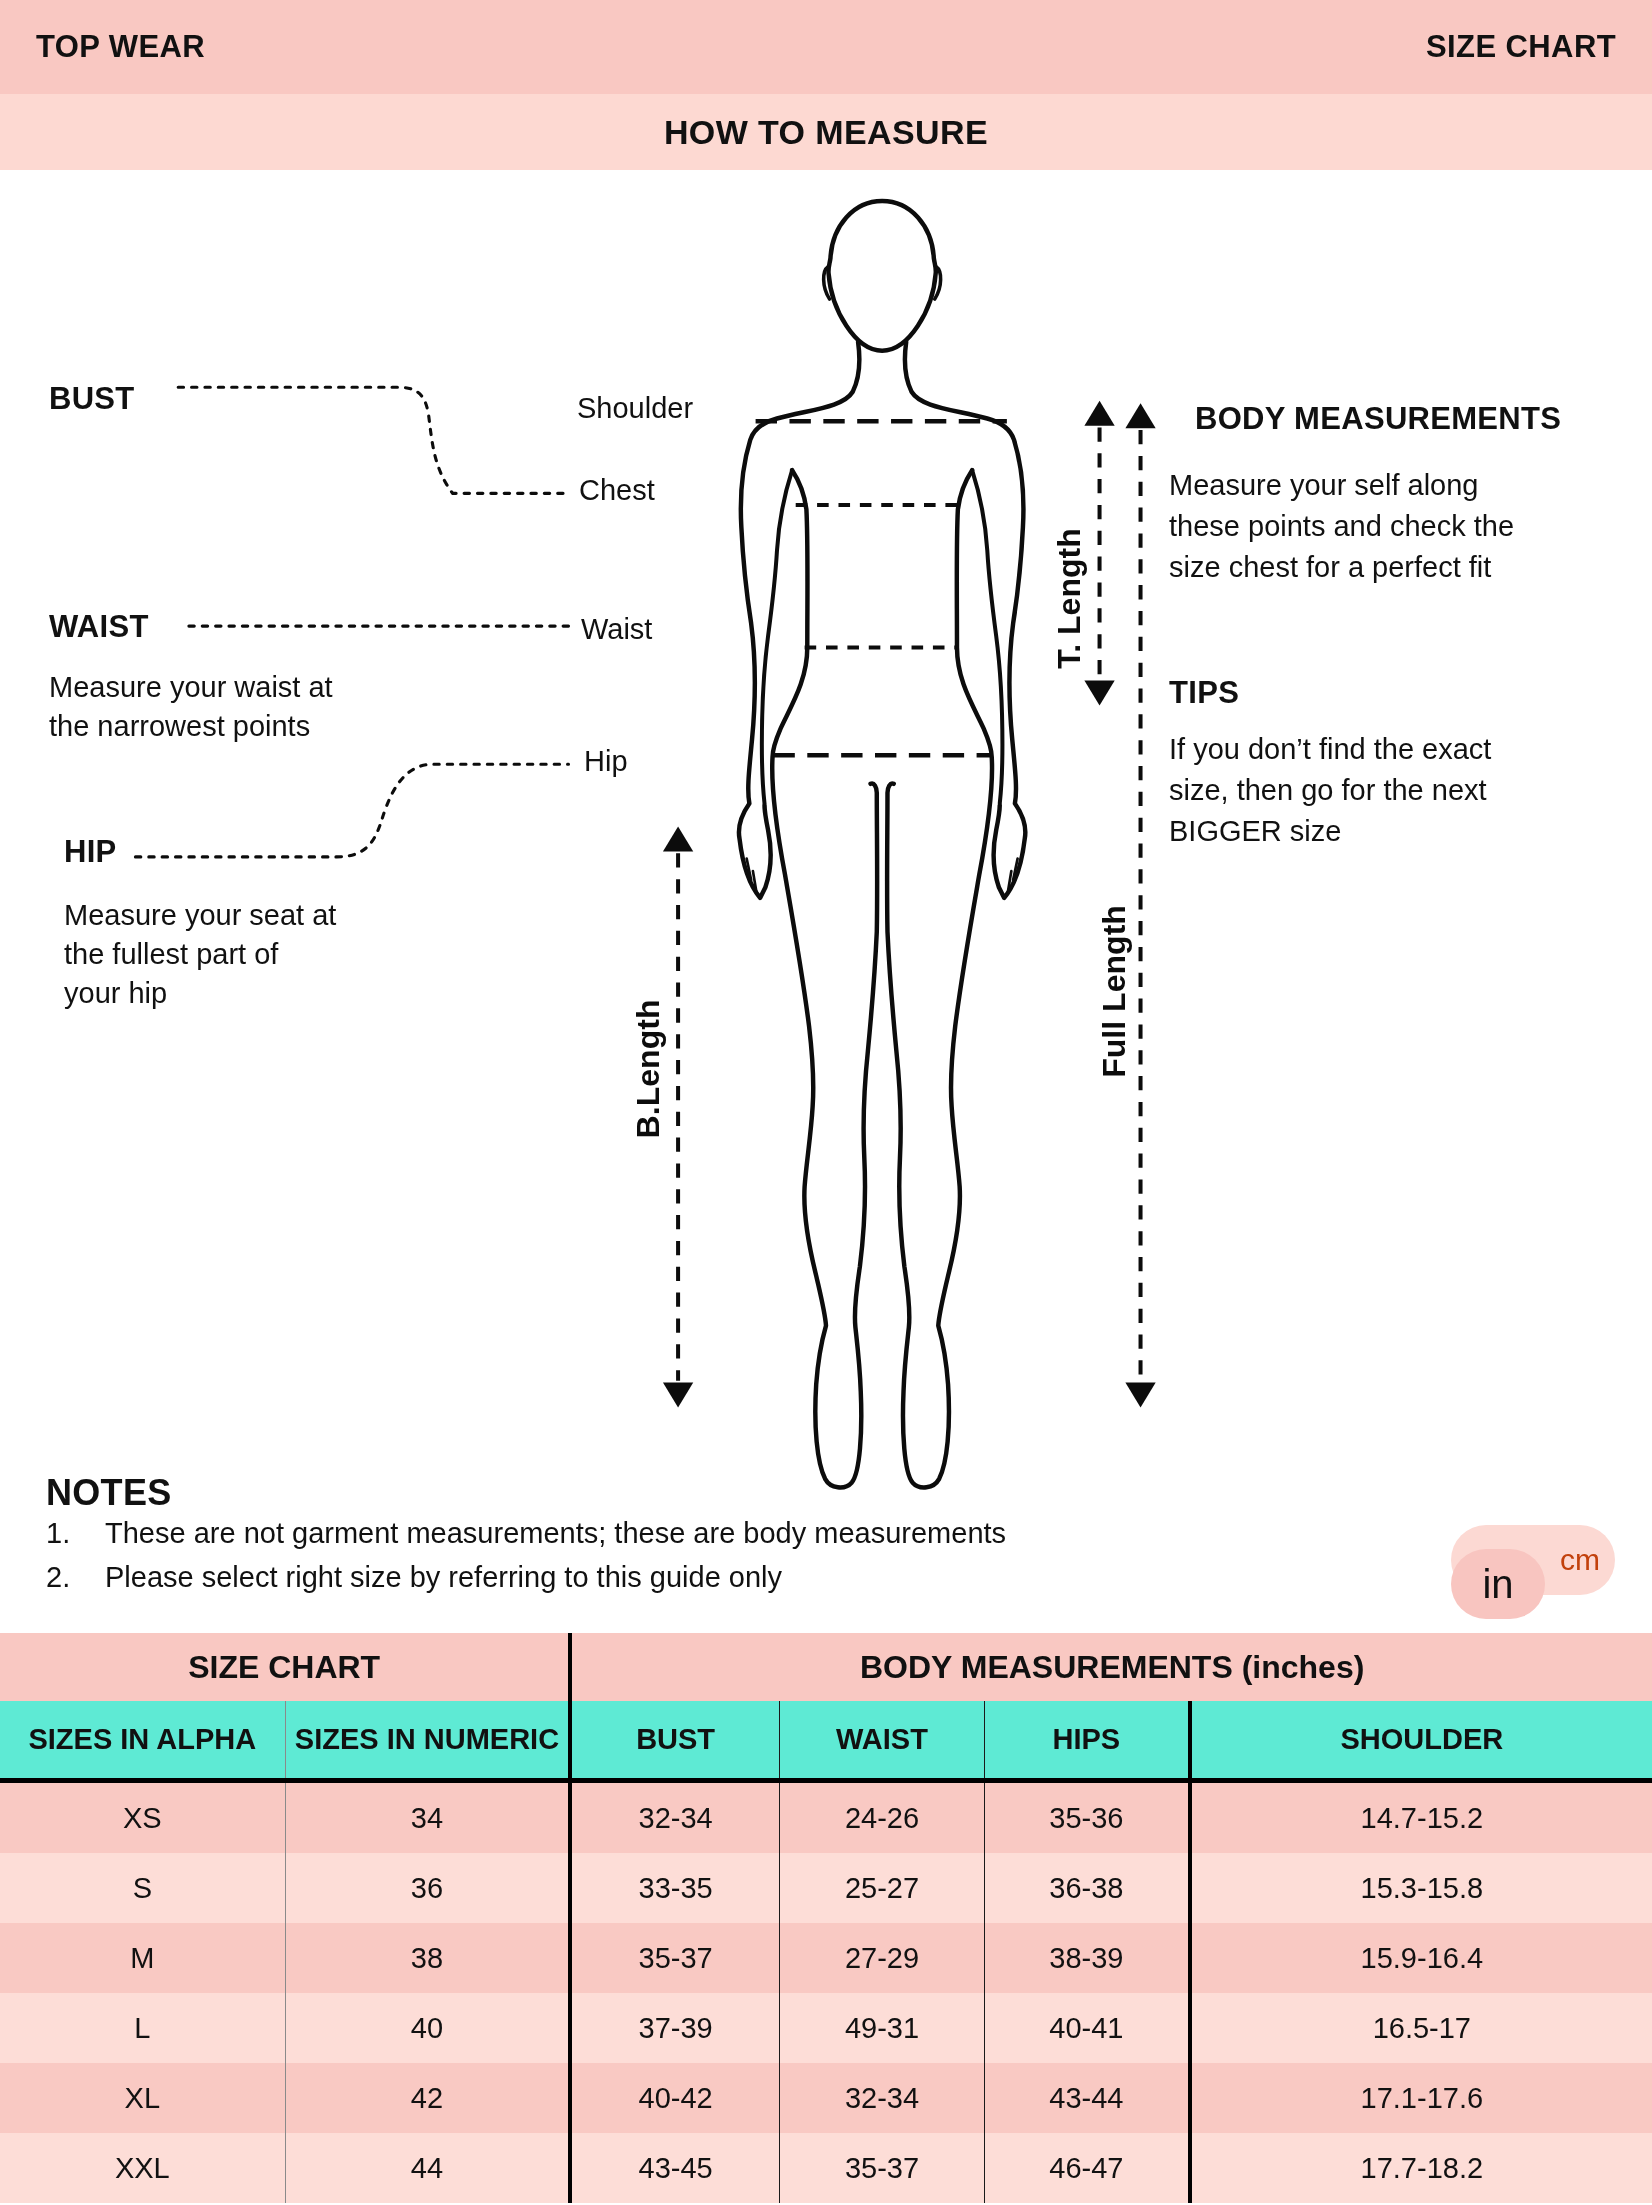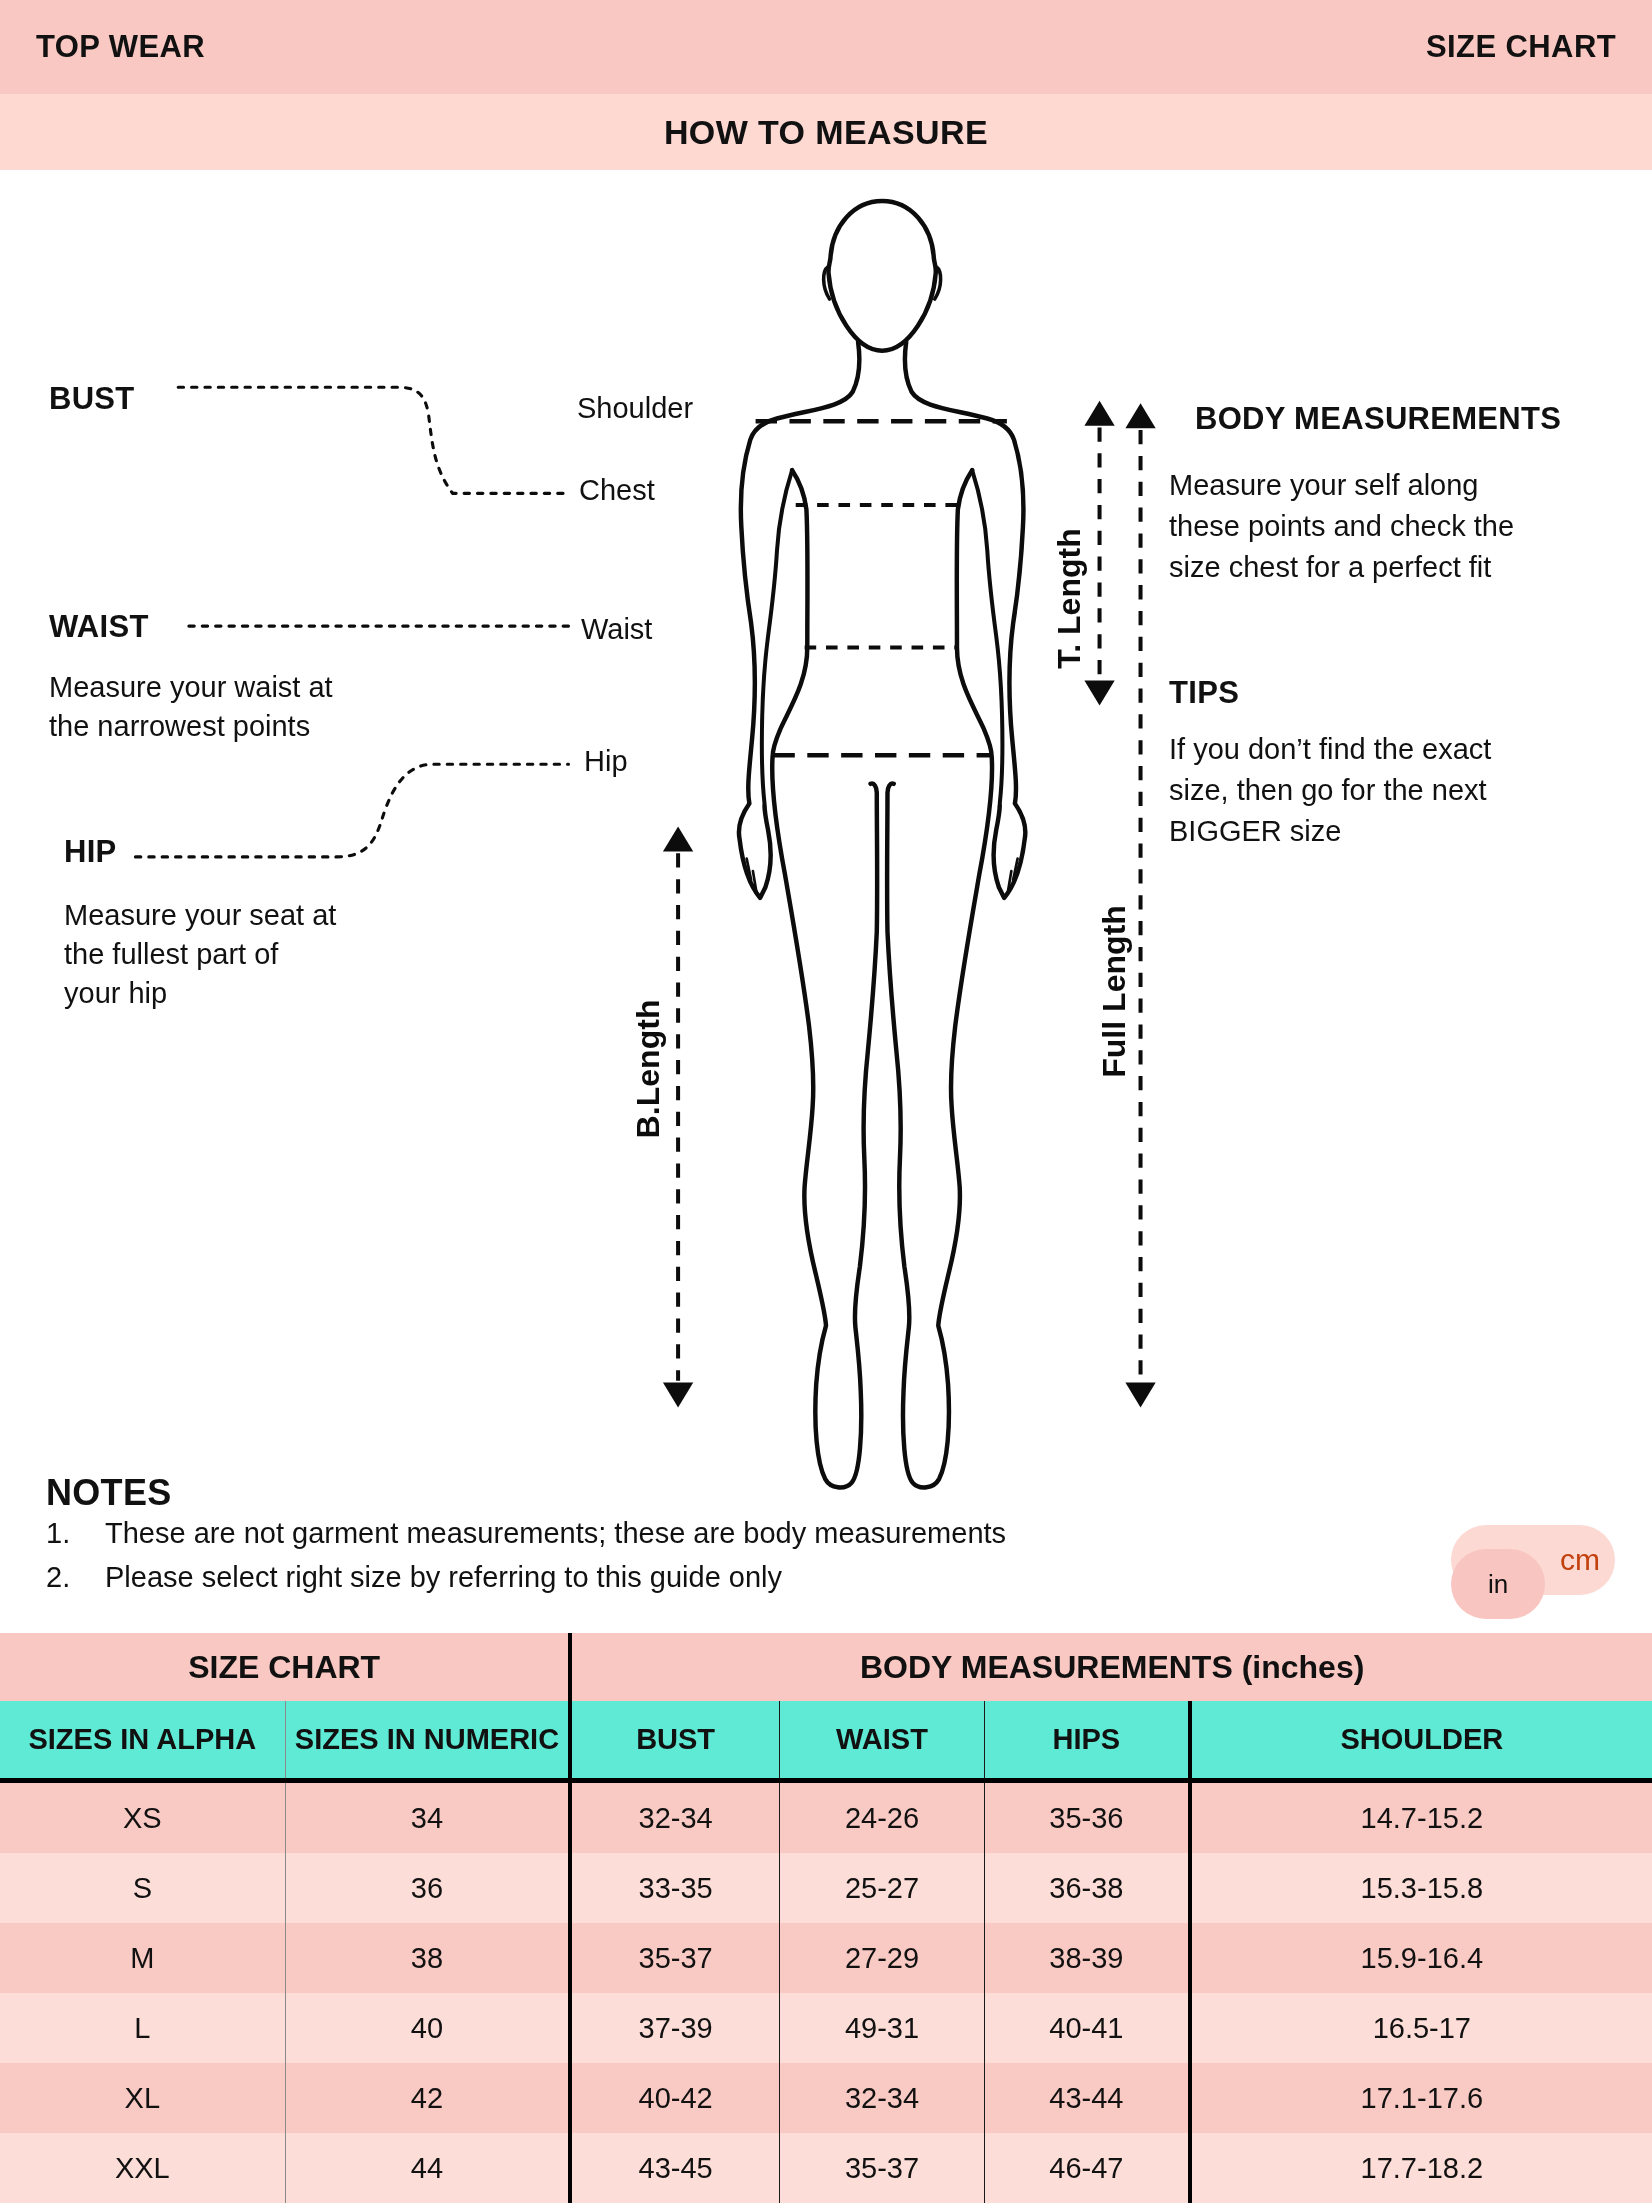--- a/index.html
+++ b/index.html
@@ -22,21 +22,21 @@
   .desc{font-size:29px;line-height:39px;}
   .figlabel{font-size:29px;}
   svg.overlay{position:absolute;left:0;top:0;}
   
   .notes-item{display:flex;font-size:29px;line-height:44px;}
   .notes-item .num{width:59px;flex:0 0 59px;}
   
   .unit-toggle{left:1451px;top:1356px;width:164px;height:70px;border-radius:35px;
     background:#fcd9d3;display:flex;align-items:center;}
   .unit-toggle .seg-in{width:94px;height:70px;border-radius:35px;background:#f8c5c0;
-    display:flex;align-items:center;justify-content:center;font-size:26px;color:#111;margin-top:48px;}
+    display:flex;align-items:center;justify-content:center;font-size:40px;color:#111;margin-top:48px;}
   .unit-toggle .seg-cm{flex:1;display:flex;align-items:center;justify-content:center;
     font-size:30px;color:#c2410c;}
   
   .size-table{top:1633px;left:0;width:1652px;height:572px;}
   table{border-collapse:collapse;width:1652px;table-layout:fixed;}
   th,td{padding:0;text-align:center;vertical-align:middle;}
   .grow th{height:68px;background:#f9c8c2;font-size:32px;font-weight:bold;}
   .subrow th{height:77px;background:#5eead4;font-size:29px;font-weight:bold;
     border-bottom:5.3px solid #000;}
   tr.dr td{height:70px;font-size:29px;}

